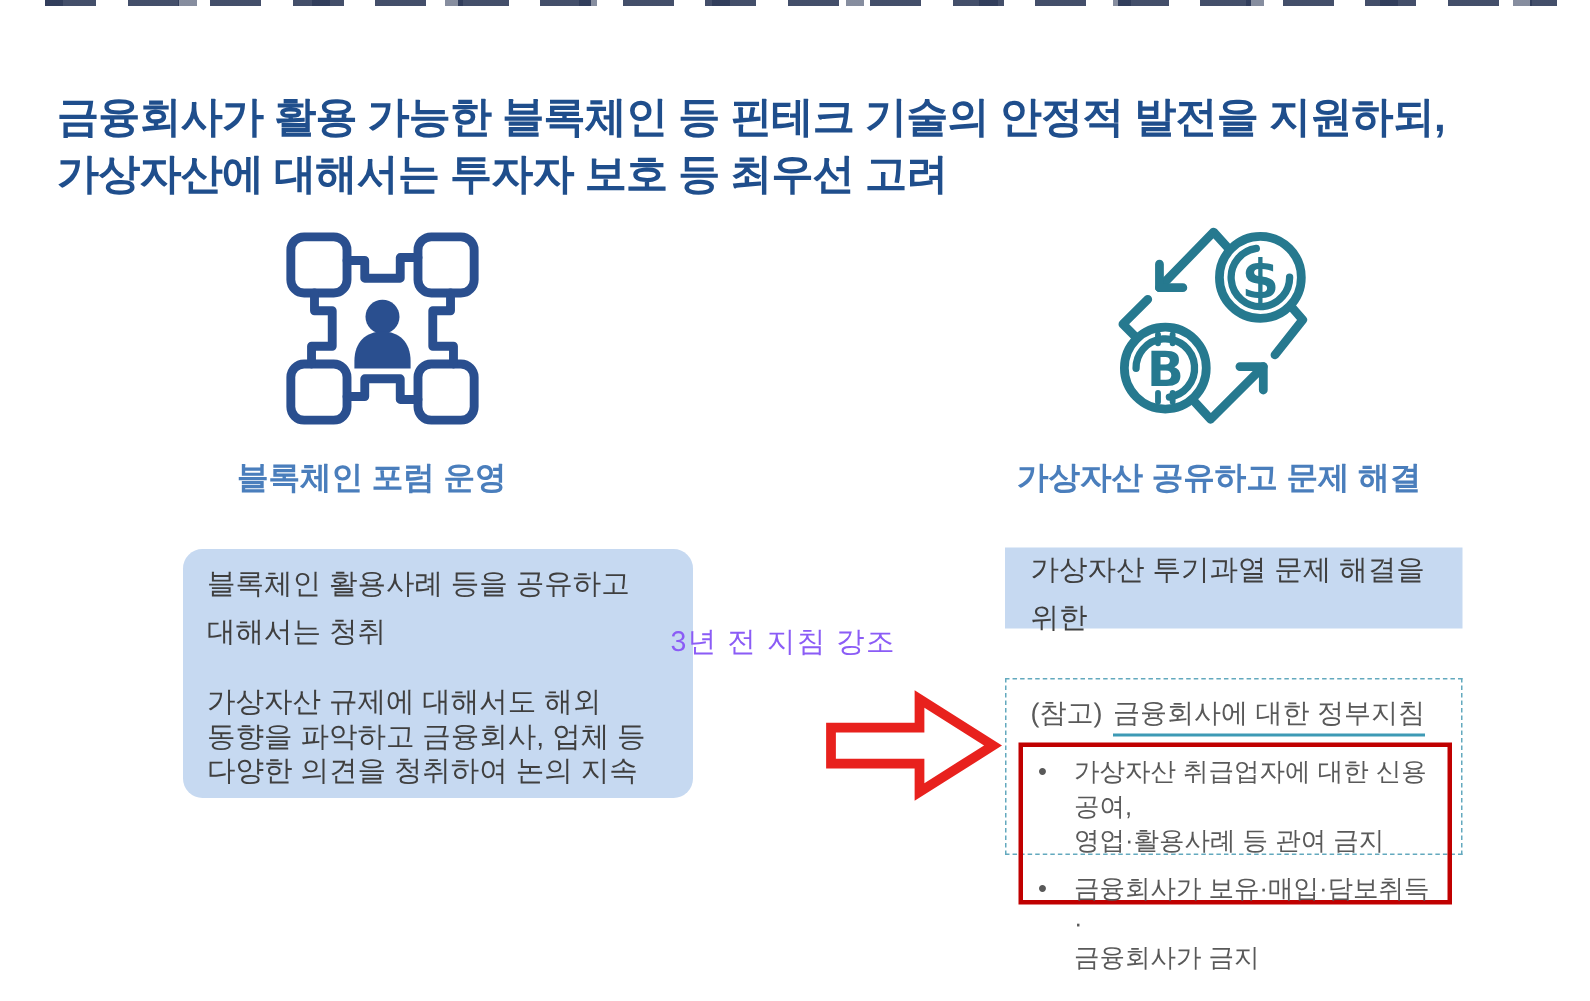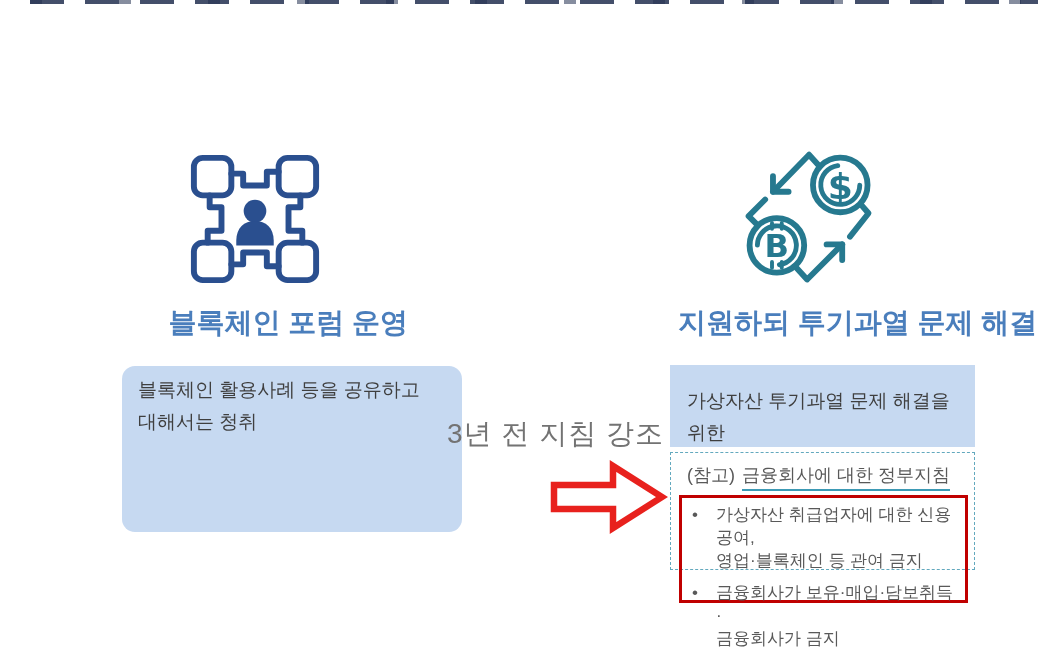--- a/index.html
+++ b/index.html
@@ -16,38 +16,38 @@
       repeating-linear-gradient(90deg, rgba(35,48,80,.55) 0 12px, transparent 12px 89px);
   }
   .title {
     position:absolute; left:38px; top:59px; margin:0; width:1000px;
     font-size:28px; font-weight:bold; color:#1F4E8C;
     line-height:38px; letter-spacing:-0.5px;
   }
   .icon-left  { position:absolute; left:186px; top:148px; width:138px; height:142px; }
   .icon-right { position:absolute; left:733px; top:146px; width:156px; height:150px; }
   .caption {
-    position:absolute; font-size:28px; font-weight:bold; color:#4A7EBC;
-    text-align:right; white-space:nowrap;
+    position:absolute; font-size:21px; font-weight:bold; color:#4A7EBC;
+    text-align:left; white-space:nowrap;
   }
   .caption-left  { left:158px; top:304px; width:250px; }
   .caption-right { left:678px; top:304px; width:264px; }
 
   .infobox {
     position:absolute; background:#C6D9F1; color:#3F3F3F; font-size:19px;
     box-sizing:border-box;
   }
   .infobox-left  { left:122px; top:366px; width:340px; height:166px; padding:8px 16px;border-radius:13px; }
   .infobox-left p { margin:0; }
   .para1 { line-height:32px; }
   .para2 { line-height:23px; margin-top:19px !important; }
-  .infobox-right { left:670px; top:365px; width:305px; height:82px; padding:20px 17px; line-height:32px; }
+  .infobox-right { left:670px; top:365px; width:305px; height:54px; padding:0 17px; line-height:32px; }
 
   .callout {
-    position:absolute; left:447px; top:415px; font-size:28px; color:#737373;
+    position:absolute; left:447px; top:415px; font-size:19px; color:#8b5cf6;
     white-space:nowrap; letter-spacing:1px;
   }
   .big-arrow { position:absolute; left:548px; top:456px; }
 
   .ref-box {
     position:absolute; left:670px; top:452px; width:305px; height:118px;
     border:1.5px dashed #63A9BE; box-sizing:border-box; background:#ffffff;
   }
   .ref-title {
     position:absolute; left:16px; top:10px; font-size:18px; color:#595959;
@@ -64,20 +64,24 @@
   }
   .bullet-dot { width:14px; flex:0 0 14px; margin-right:10px; text-align:left; }
 </style>
 </head>
 <body>
 
 <div class="slide">
 
   <div class="top-artifact"></div>
 
+  <h1 class="title">
+    <span>금융회사가 활용 가능한 블록체인 등 핀테크 기술의 안정적 발전을 지원하되,</span><br>
+    <span>가상자산에 대해서는 투자자 보호 등 최우선 고려</span>
+  </h1>
 
   <svg class="icon-left" viewBox="0 0 140 140">
     <g fill="none" stroke="#2A4F8F" stroke-width="6" stroke-linejoin="round" stroke-linecap="round">
       <rect x="8" y="8" width="38" height="38" rx="9"></rect>
       <rect x="94" y="8" width="38" height="38" rx="9"></rect>
       <rect x="8" y="94" width="38" height="38" rx="9"></rect>
       <rect x="94" y="94" width="38" height="38" rx="9"></rect>
       <path d="M46 24 H58 V36 H82 V22 H94"></path>
       <path d="M46 116 H58 V104 H82 V118 H94"></path>
       <path d="M24 46 V58 H36 V82 H22 V94"></path>
@@ -100,26 +104,31 @@
       <path d="M120 91 L139 67 L132 59"></path>
       <circle cx="110" cy="38" r="28"></circle>
       <circle cx="110" cy="38" r="20" stroke-width="5" stroke-dasharray="46 34" transform="rotate(130 110 38)"></circle>
       <circle cx="45" cy="100" r="28"></circle>
       <circle cx="45" cy="100" r="20" stroke-width="5" stroke-dasharray="46 34" transform="rotate(-50 45 100)"></circle>
       <path d="M40 77 v6 M50 77 v6 M40 117 v6 M50 117 v6" stroke-width="4"></path>
     </g>
     <text x="110" y="40" text-anchor="middle" dominant-baseline="central" font-family="'DejaVu Sans', sans-serif" font-size="37" font-weight="bold" fill="#26798F">$</text>
     <text x="45" y="101" text-anchor="middle" dominant-baseline="central" font-family="'DejaVu Sans', sans-serif" font-size="33" font-weight="bold" fill="#26798F">B</text>
   </svg>
-  <div class="caption caption-right">지원하되 투기과열 문제 해결</div>
+  <div class="caption caption-right">가상자산 공유하고 문제 해결</div>
 
   <div class="infobox infobox-left">
     <p class="para1">
       <span>블록체인 활용사례 등을 공유하고</span><br>
       <span>대해서는 청취</span>
+    </p>
+    <p class="para2">
+      <span>가상자산 규제에 대해서도 해외</span><br>
+      <span>동향을 파악하고 금융회사, 업체 등</span><br>
+      <span>다양한 의견을 청취하여 논의 지속</span>
     </p>
   </div>
 
   <div class="callout">3년 전 지침 강조</div>
   <svg class="big-arrow" width="120" height="82" viewBox="0 0 120 82">
     <path d="M6 29 H65 V10 L114 41 L65 72 V53 H6 Z" fill="#ffffff" stroke="#E8211D" stroke-width="6.5" stroke-linejoin="miter"></path>
   </svg>
 
   <div class="infobox infobox-right">
     <span>가상자산 투기과열 문제 해결을 위한</span><br>
@@ -127,21 +136,21 @@
 
   <div class="ref-box">
     <div class="ref-title">
       <span class="ref-prefix">(참고)</span><span class="ref-underlined">금융회사에 대한 정부지침</span>
     </div>
     <div class="red-box">
       <div class="bullet-item">
         <span class="bullet-dot">•</span>
         <span>
           <span>가상자산 취급업자에 대한 신용공여,</span><br>
-          <span>영업·블록체인 등 관여 금지</span>
+          <span>영업·활용사례 등 관여 금지</span>
         </span>
       </div>
       <div class="bullet-item">
         <span class="bullet-dot">•</span>
         <span>
           <span>금융회사가 보유·매입·담보취득·</span><br>
           <span>금융회사가 금지</span>
         </span>
       </div>
     </div>

